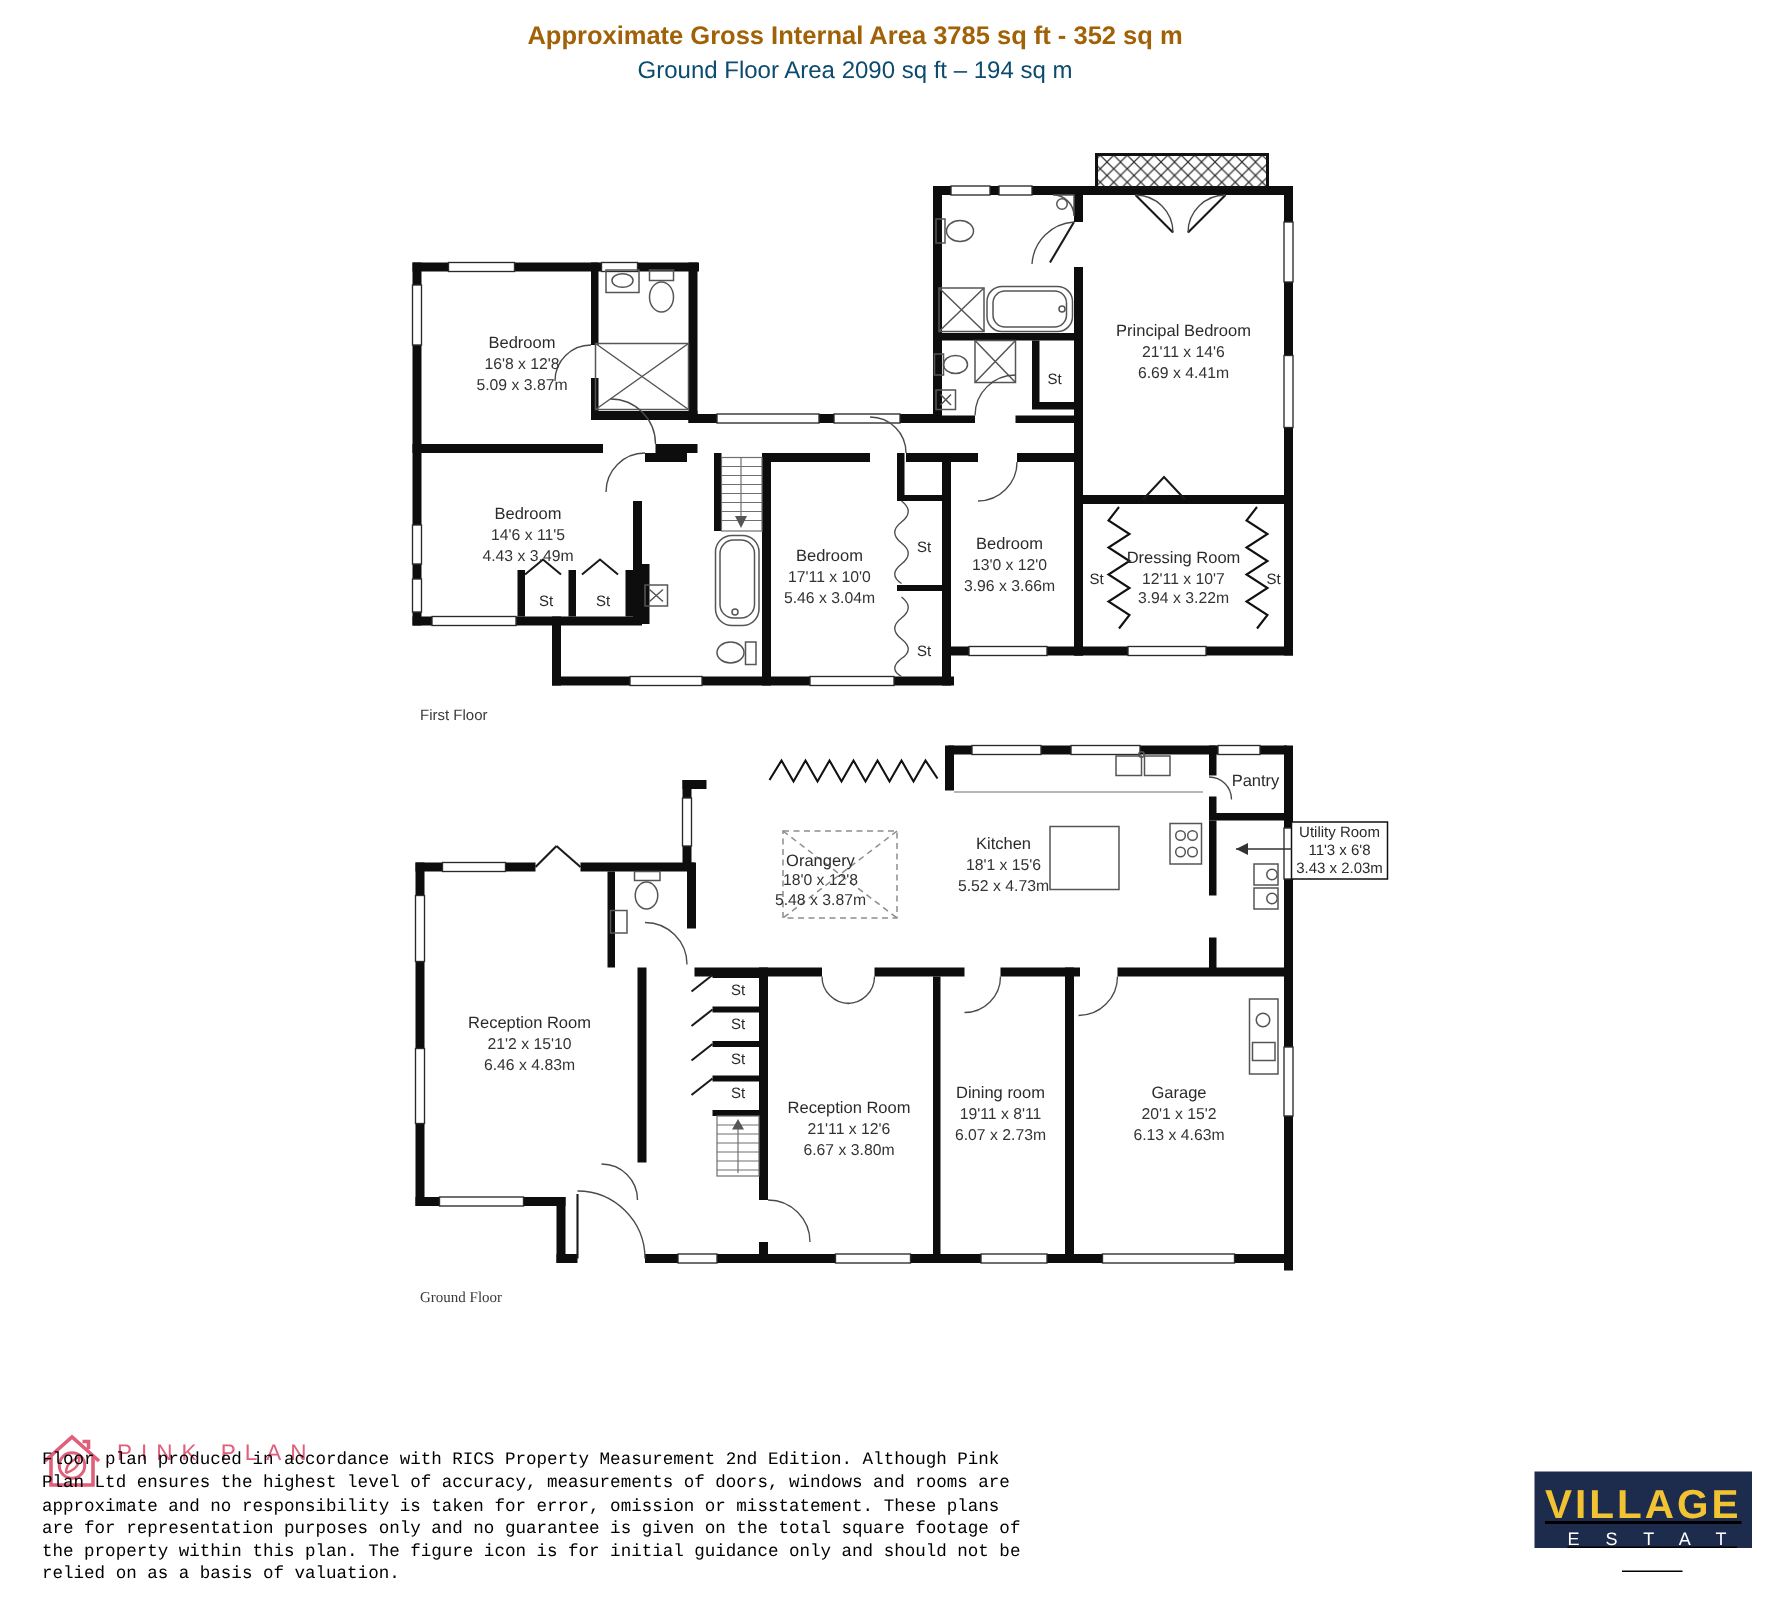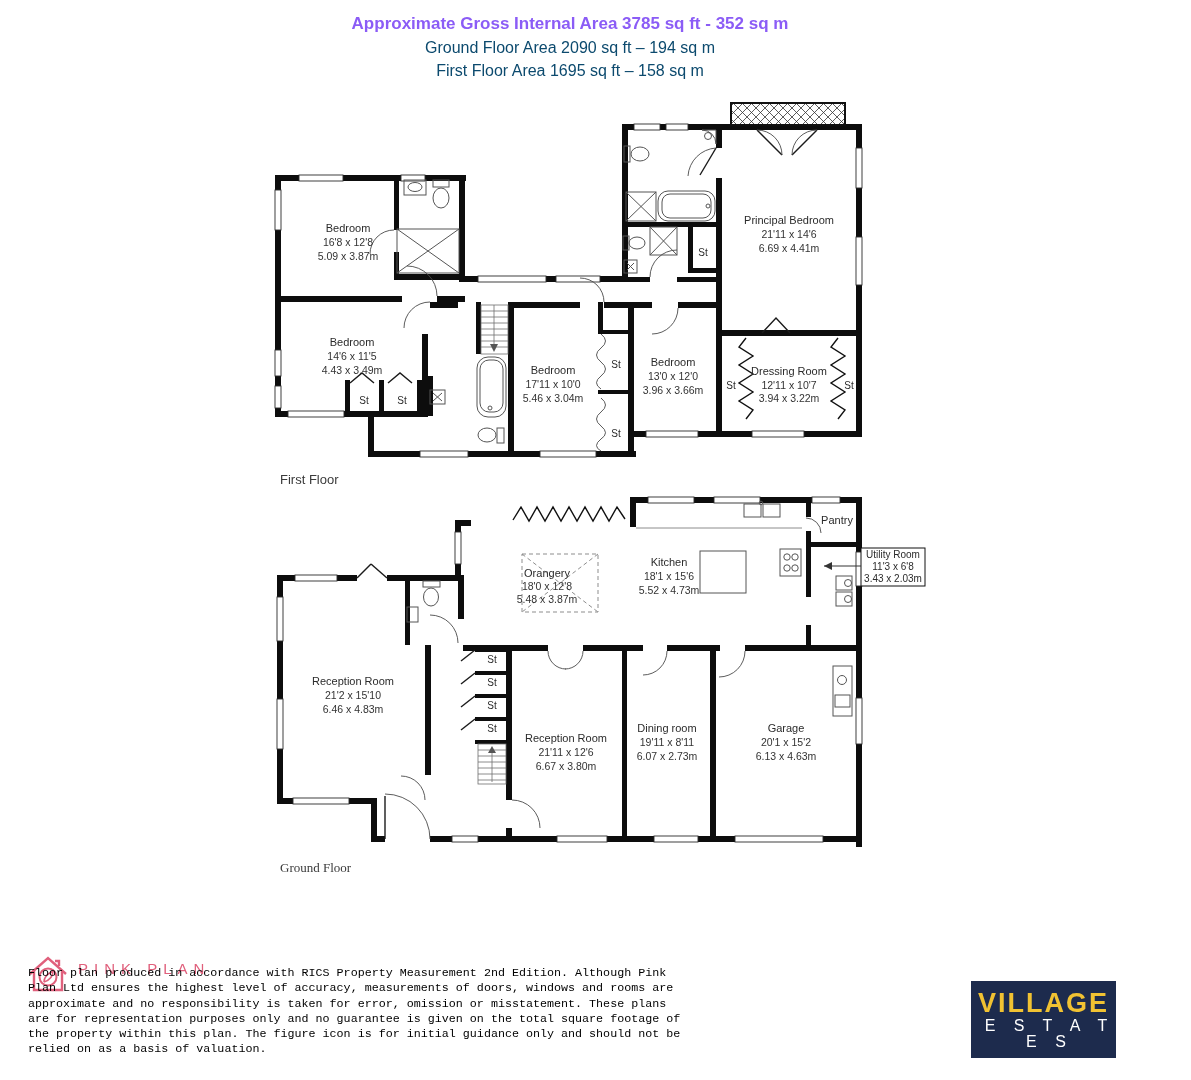--- a/index.html
+++ b/index.html
@@ -1,53 +1,52 @@
 <!DOCTYPE html>
 <html><head>
 <meta charset="utf-8">
 <style>
   html,body{margin:0;padding:0;background:#fff;}
   .page{position:relative;width:1191px;height:1080px;background:#fff;overflow:hidden;
         font-family:"Liberation Sans", sans-serif;}
   .titleblock{position:absolute;top:12px;left:0;width:1140px;text-align:center;color:#111;}
-  .t1{font-size:17px;font-weight:bold;color:#8b5cf6;line-height:24px;}
+  .t1{font-size:17px;font-weight:bold;color:#a16207;line-height:24px;}
   .t2{font-size:16px;color:#0c4a6e;line-height:23px;}
-  .floorlabel{position:absolute;font-size:13px;color:#3a3a3a;}
+  .floorlabel{position:absolute;font-size:10px;color:#3a3a3a;}
   #ff-label{left:280px;top:472px;}
   #gf-label{left:280px;top:860px;font-family:Liberation Serif, serif;}
   svg{position:absolute;left:0;top:0;}
   .w{fill:#0d0d0d;}
   .win{fill:#ffffff;stroke:#2a2a2a;stroke-width:0.9;}
   .fx{fill:none;stroke:#555;stroke-width:1;}
   .door{fill:none;stroke:#4a4a4a;stroke-width:0.9;}
   .leaf{stroke:#1a1a1a;stroke-width:1.4;fill:none;}
   .zz{fill:none;stroke:#111;stroke-width:1.4;}
   .dash{fill:none;stroke:#8d8d8d;stroke-width:1;stroke-dasharray:4 3;}
   .thin{fill:none;stroke:#6f6f6f;stroke-width:0.8;}
   text.rm{font-family:"Liberation Sans",sans-serif;font-size:11px;fill:#2b2b2b;text-anchor:middle;}
   text.dim{font-family:"Liberation Sans",sans-serif;font-size:10.5px;fill:#333;text-anchor:middle;}
   text.st{font-family:"Liberation Sans",sans-serif;font-size:10px;fill:#2b2b2b;text-anchor:middle;}
   .footer-logo-text{position:absolute;left:78px;top:960px;font-size:15px;letter-spacing:6px;
         color:#e0607c;font-weight:500;text-align:center;}
   .disclaimer{position:absolute;left:28px;top:966px;width:665px;font-size:11.7px;line-height:15.3px;color:#000;font-family:Liberation Mono, monospace;}
-  .village{position:absolute;left:971px;top:981px;width:145px;height:77px;background:#1d2b4d;
-        text-align:center;}
+  .village{position:absolute;left:1023px;top:981px;width:145px;height:51px;background:#1d2b4d;
+        text-align:center;text-decoration:underline;}
   .village .v1{color:#f1c232;font-weight:bold;font-size:27px;letter-spacing:2px;margin-top:7px;line-height:30px;}
-  .village .v2{color:#ffffff;font-size:16px;letter-spacing:7px;line-height:16px;margin-left:12px;}
+  .village .v2{color:#ffffff;font-size:12px;letter-spacing:7px;line-height:16px;margin-left:12px;}
   .pink-icon{position:absolute;left:26px;top:948px;}
 </style>
 </head>
 <body>
 
 <div class="page">
 
   <div class="titleblock">
     <div class="t1">Approximate Gross Internal Area 3785 sq ft - 352 sq m</div>
     <div class="t2">Ground Floor Area 2090 sq ft – 194 sq m</div>
-    <div class="t2">First Floor Area 1695 sq ft – 158 sq m</div>
   </div>
 
   <svg width="1191" height="1080" viewBox="0 0 1191 1080">
     <defs>
       <pattern id="xh" width="9" height="9" patternUnits="userSpaceOnUse">
         <path d="M0,0 L9,9 M9,0 L0,9" stroke="#333" stroke-width="0.8"></path>
       </pattern>
     </defs>
 
     <g>

